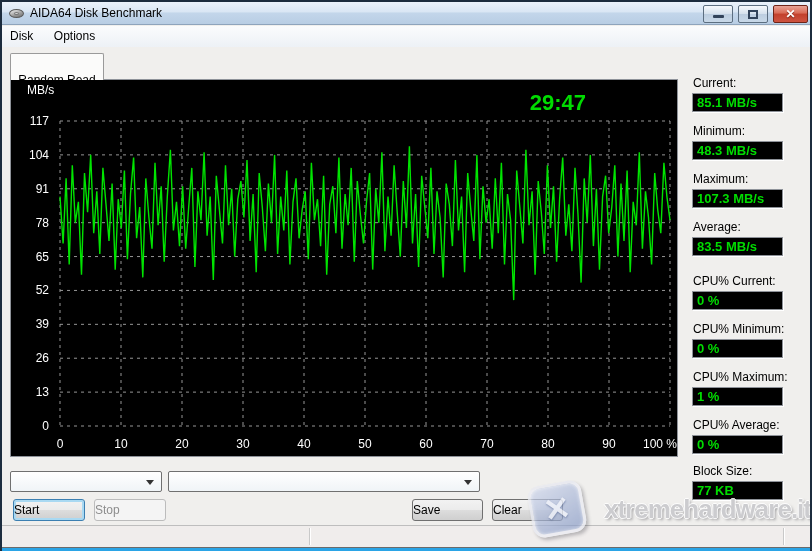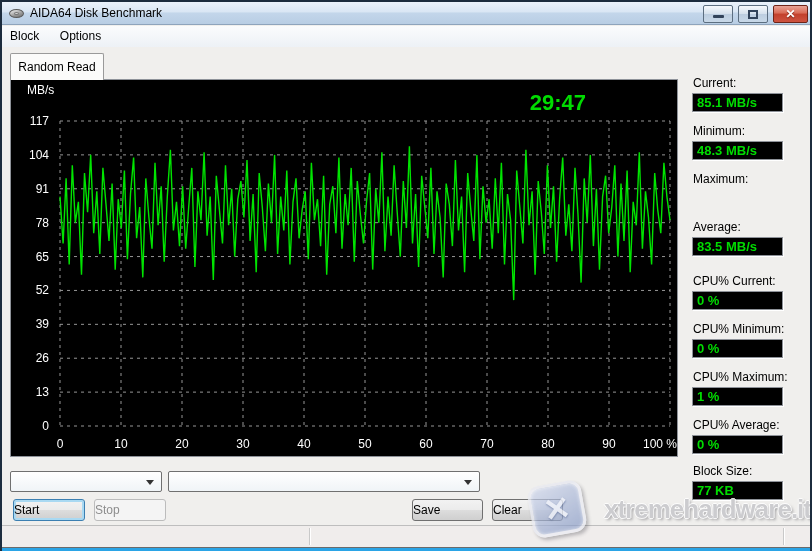--- a/index.html
+++ b/index.html
@@ -22,21 +22,21 @@
   #btn-min .glyph{position:absolute;left:9px;bottom:4px;width:11px;height:3px;background:#31435A;border-radius:1px;}
   #btn-max .glyph{position:absolute;left:9px;top:4px;width:10px;height:9px;border:2px solid #31435A;background:transparent;}
   #btn-close .glyph{position:absolute;left:0;top:1px;width:100%;text-align:center;color:#fff;font-weight:bold;font-size:12px;text-shadow:0 1px 1px #7a1f12;}
   
   #menubar{position:absolute;left:0;top:24px;width:100%;height:21px;
     background:linear-gradient(180deg,#FBFCFD,#EDF1F6);}
   .menu-item{display:inline-block;padding:3px 8px;font-size:12px;color:#000;cursor:default;}
   
   #tab{position:absolute;left:8px;top:51px;width:94px;height:27px;background:#FBFBFA;
     border:1px solid #9A9A9A;border-bottom:none;border-radius:2px 2px 0 0;z-index:3;
-    font-size:12px;color:#000;text-align:center;padding-top:6px;}
+    font-size:12px;color:#000;text-align:center;padding-top:19px;}
   
   #chart-panel{position:absolute;left:8px;top:77px;width:668px;height:378px;background:#000;
     border:1px solid #8E9299;z-index:2;}
   #chart-svg{position:absolute;left:0;top:0;}
   
   #stats-panel{position:absolute;left:0;top:0;width:100%;height:100%;pointer-events:none;}
   .stat-label{position:absolute;left:691px;font-size:12px;color:#000;white-space:nowrap;}
   .stat-value{position:absolute;left:690px;width:91px;height:19px;background:#000;
     border:1px solid #8E9299;box-shadow:1px 1px 0 #FFFFFF;color:#00DC00;font-size:13px;
     font-weight:bold;line-height:17px;padding-left:4px;white-space:nowrap;}
@@ -91,21 +91,21 @@
       </div>
     <div class="winbtn" id="btn-max">
         <span class="glyph"></span>
       </div>
     <div class="winbtn" id="btn-close">
         <span class="glyph">✕</span>
       </div>
   </div>
 
   <div id="menubar">
-    <span class="menu-item">Block</span>
+    <span class="menu-item">Disk</span>
     <span class="menu-item">Options</span>
   </div>
 
   <div id="tab">Random Read</div>
 
   <div id="chart-panel">
     <svg id="chart-svg" width="666" height="376">
         <line x1="49" y1="41" x2="659" y2="41" stroke="#969696" stroke-width="1" stroke-dasharray="3 4"></line>
         <text x="38" y="45" fill="#FFFFFF" font-size="12" text-anchor="end">117</text>
         <line x1="49" y1="74.88888888888889" x2="659" y2="74.88888888888889" stroke="#969696" stroke-width="1" stroke-dasharray="3 4"></line>
@@ -153,20 +153,21 @@
         <text x="575" y="30" fill="#00DC00" font-size="22" font-weight="bold" text-anchor="end">29:47</text>
       </svg>
   </div>
 
   <div id="stats-panel">
       <div class="stat-label" style="top: 74px;">Current:</div>
       <div class="stat-value" style="top: 91px;">85.1 MB/s</div>
       <div class="stat-label" style="top: 122px;">Minimum:</div>
       <div class="stat-value" style="top: 139px;">48.3 MB/s</div>
       <div class="stat-label" style="top: 170px;">Maximum:</div>
+      <div class="stat-value" style="top: 187px;">107.3 MB/s</div>
       <div class="stat-label" style="top: 218px;">Average:</div>
       <div class="stat-value" style="top: 235px;">83.5 MB/s</div>
       <div class="stat-label" style="top: 272px;">CPU% Current:</div>
       <div class="stat-value" style="top: 289px;">0 %</div>
       <div class="stat-label" style="top: 320px;">CPU% Minimum:</div>
       <div class="stat-value" style="top: 337px;">0 %</div>
       <div class="stat-label" style="top: 368px;">CPU% Maximum:</div>
       <div class="stat-value" style="top: 385px;">1 %</div>
       <div class="stat-label" style="top: 416px;">CPU% Average:</div>
       <div class="stat-value" style="top: 433px;">0 %</div>

